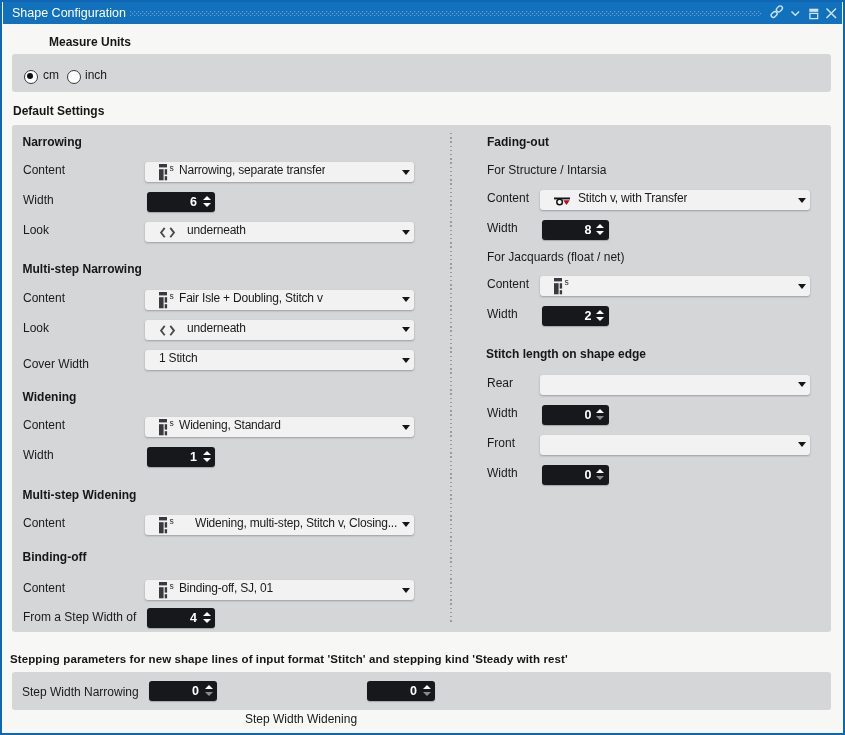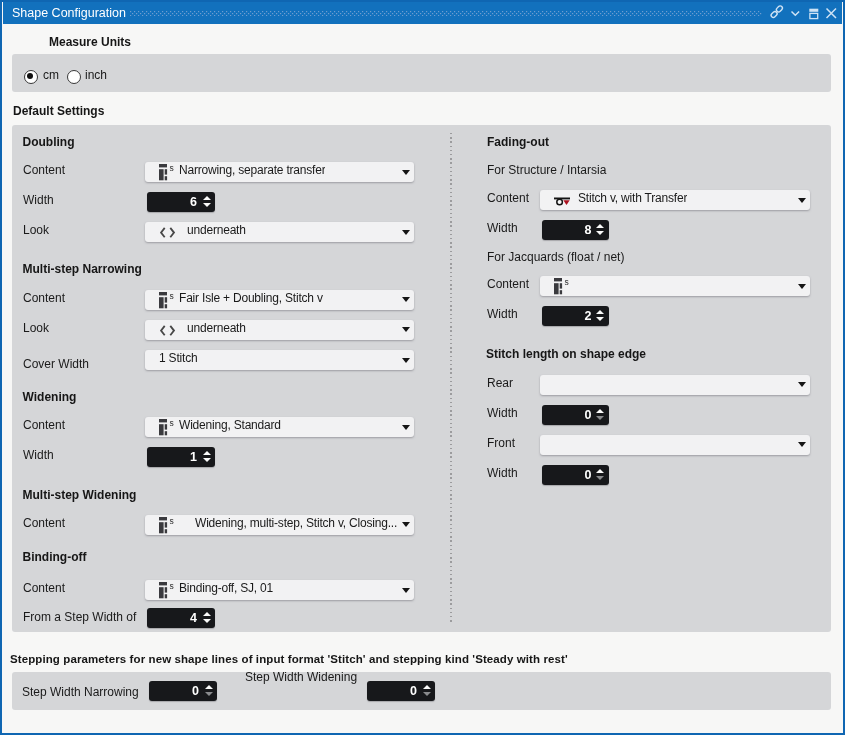--- a/index.html
+++ b/index.html
@@ -64,21 +64,21 @@
 <div class="radio sel" style="left:24px;top:69.5px;"></div>
 <div class="lbl" style="left:43px;top:68px;">cm</div>
 <div class="radio" style="left:66.5px;top:69.5px;"></div>
 <div class="lbl" style="left:85px;top:68px;">inch</div>
 
 <div class="h1" style="left:13px;top:104px;">Default Settings</div>
 <div class="panel" style="left:12px;top:125px;width:819px;height:507px;"></div>
 
 <div class="abs" style="left:450px;top:133px;width:1.5px;height:491px;background:repeating-linear-gradient(to bottom,#9c9c9e 0 1.35px,transparent 1.35px 4.2px);"></div>
 
-<div class="h1" style="left:22.5px;top:135px;">Doubling</div>
+<div class="h1" style="left:22.5px;top:135px;">Narrowing</div>
 <div class="lbl" style="left:23px;top:163.2px;">Content</div>
 <div class="dd" style="left:145px;top:162px;width:269px;">
   <svg class="ic" style="left:14px;top:2px;" width="20" height="17">
       <rect x="0" y="0" width="8" height="3.4" fill="#3a3a3e"></rect>
       <rect x="0" y="5.2" width="4.6" height="11.1" fill="#3a3a3e"></rect>
       <rect x="5.7" y="5.2" width="2.4" height="5.4" fill="#3a3a3e"></rect>
       <rect x="5.7" y="12.2" width="2.4" height="4.1" fill="#3a3a3e"></rect>
       <text x="10.4" y="6.9" font-size="8.5" fill="#2e2e2e">s</text>
     </svg>
   <span class="tx" style="left:34px;max-width:215px;">Narrowing, separate transfer</span>
@@ -242,18 +242,18 @@
   </div>
 
 <div class="h1" style="left:10px;top:652px;font-size:11.5px;letter-spacing:0.1px;">Stepping parameters for new shape lines of input format 'Stitch' and stepping kind 'Steady with rest'</div>
 <div class="panel" style="left:12px;top:672px;width:819px;height:38px;"></div>
 <div class="lbl" style="left:22px;top:684.5px;">Step Width Narrowing</div>
 <div class="spin" style="left:149px;top:681px;">
     <span class="num">0</span>
     <span class="up"></span>
     <span class="dn dng"></span>
   </div>
-<div class="lbl" style="left:245px;top:670px;">Step Width Widening</div>
+<div class="lbl" style="left:245px;top:712px;">Step Width Widening</div>
 <div class="spin" style="left:367px;top:681px;">
     <span class="num">0</span>
     <span class="up"></span>
     <span class="dn dng"></span>
   </div>
 
 </body></html>

